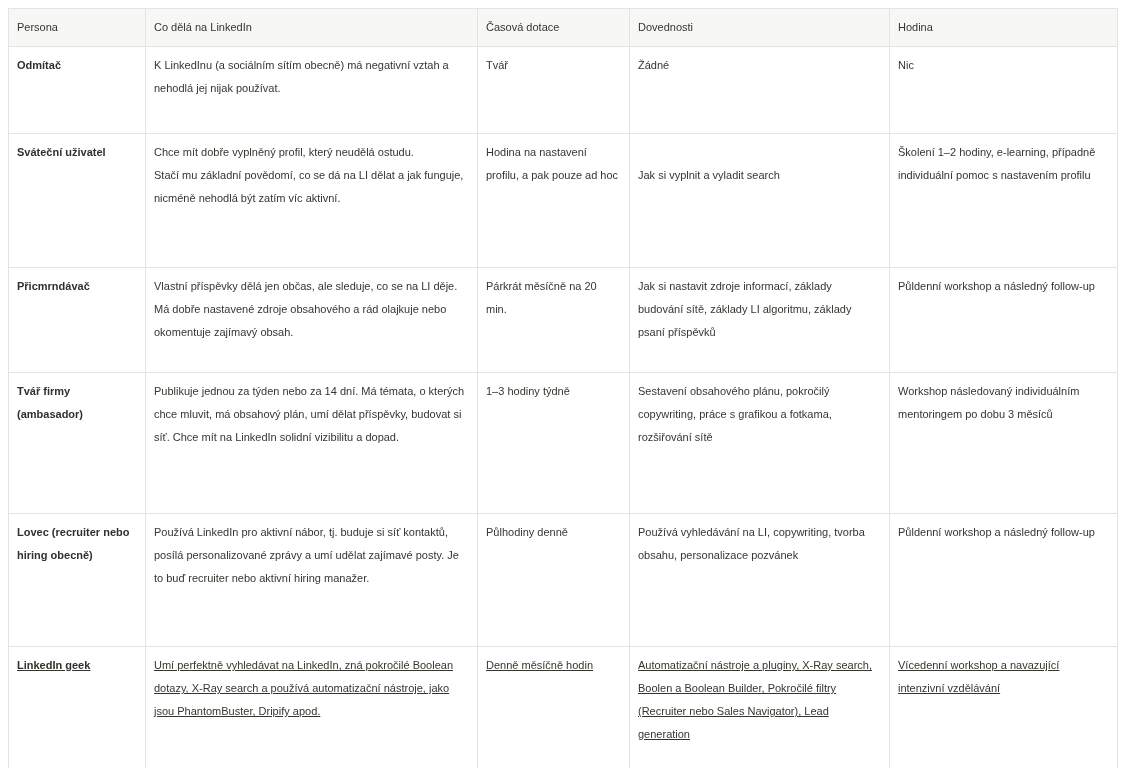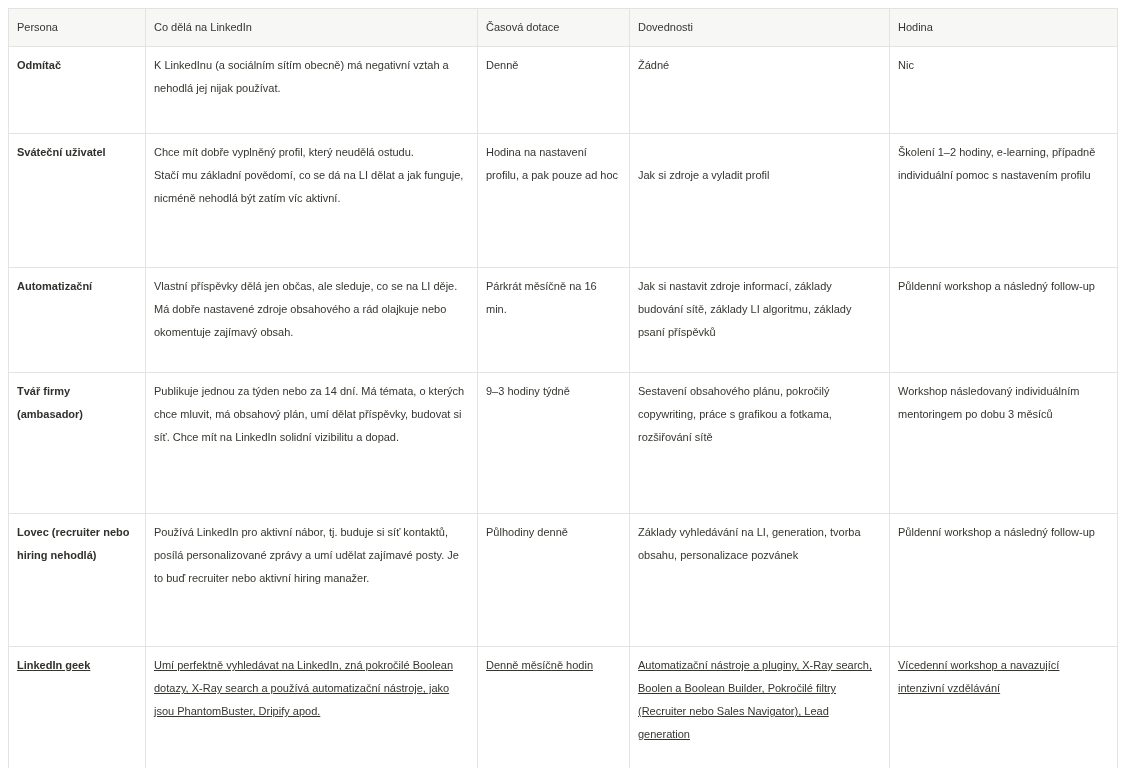--- a/index.html
+++ b/index.html
@@ -68,52 +68,52 @@
         <th>Co dělá na LinkedIn</th>
         <th>Časová dotace</th>
         <th>Dovednosti</th>
         <th>Hodina</th>
       </tr>
     </thead>
     <tbody>
       <tr>
         <td class="cell-persona">Odmítač</td>
         <td class="cell-activity">K LinkedInu (a sociálním sítím obecně) má negativní vztah a nehodlá jej nijak používat.</td>
-        <td class="cell-time">Denně</td>
+        <td class="cell-time">Tvář</td>
         <td class="cell-skills">Žádné</td>
         <td class="cell-development">Nic</td>
       </tr>
       <tr>
         <td class="cell-persona">Sváteční uživatel</td>
         <td class="cell-activity">Chce mít dobře vyplněný profil, který neudělá ostudu.
 Stačí mu základní povědomí, co se dá na LI  dělat a jak funguje, nicméně nehodlá být zatím víc aktivní.</td>
         <td class="cell-time">Hodina na nastavení profilu, a pak pouze ad hoc</td>
         <td class="cell-skills">
-Jak si zdroje a vyladit profil</td>
+Jak si vyplnit a vyladit search</td>
         <td class="cell-development">Školení 1–2 hodiny, e-learning, případně individuální pomoc s nastavením profilu</td>
       </tr>
       <tr>
-        <td class="cell-persona">Automatizační</td>
+        <td class="cell-persona">Přicmrndávač</td>
         <td class="cell-activity">Vlastní příspěvky dělá jen občas, ale sleduje, co se na LI děje. Má dobře nastavené zdroje obsahového a rád olajkuje nebo okomentuje zajímavý obsah.</td>
-        <td class="cell-time">Párkrát měsíčně na 16 min.</td>
+        <td class="cell-time">Párkrát měsíčně na 20 min.</td>
         <td class="cell-skills">Jak si nastavit zdroje informací, základy budování sítě, základy LI algoritmu, základy psaní příspěvků</td>
         <td class="cell-development">Půldenní workshop a následný follow-up</td>
       </tr>
       <tr>
         <td class="cell-persona">Tvář firmy (ambasador)</td>
         <td class="cell-activity">Publikuje jednou za týden nebo za 14 dní. Má témata, o kterých chce mluvit, má obsahový plán, umí dělat příspěvky, budovat si síť. Chce mít na LinkedIn solidní vizibilitu a dopad.</td>
-        <td class="cell-time">9–3 hodiny týdně</td>
+        <td class="cell-time">1–3 hodiny týdně</td>
         <td class="cell-skills">Sestavení obsahového plánu, pokročilý copywriting, práce s grafikou a fotkama, rozšiřování sítě</td>
         <td class="cell-development">Workshop následovaný individuálním mentoringem po dobu 3 měsíců</td>
       </tr>
       <tr>
-        <td class="cell-persona">Lovec (recruiter nebo hiring nehodlá)</td>
+        <td class="cell-persona">Lovec (recruiter nebo hiring obecně)</td>
         <td class="cell-activity">Používá LinkedIn pro aktivní nábor, tj. buduje si síť kontaktů, posílá personalizované zprávy a  umí udělat zajímavé posty. Je to buď recruiter nebo aktivní hiring manažer.</td>
         <td class="cell-time">Půlhodiny denně</td>
-        <td class="cell-skills">Základy vyhledávání na LI, generation, tvorba obsahu, personalizace pozvánek</td>
+        <td class="cell-skills">Používá vyhledávání na LI, copywriting, tvorba obsahu, personalizace pozvánek</td>
         <td class="cell-development">Půldenní workshop a následný follow-up</td>
       </tr>
       <tr>
         <td class="cell-persona">LinkedIn geek</td>
         <td class="cell-activity">Umí perfektně vyhledávat na LinkedIn, zná pokročilé Boolean dotazy, X-Ray search a používá automatizační nástroje, jako jsou PhantomBuster, Dripify apod.</td>
         <td class="cell-time">Denně měsíčně hodin</td>
         <td class="cell-skills">Automatizační nástroje a pluginy, X-Ray search, Boolen a Boolean Builder, Pokročilé filtry (Recruiter nebo Sales Navigator), Lead generation</td>
         <td class="cell-development">Vícedenní workshop a navazující intenzivní vzdělávání</td>
       </tr>
     </tbody>

